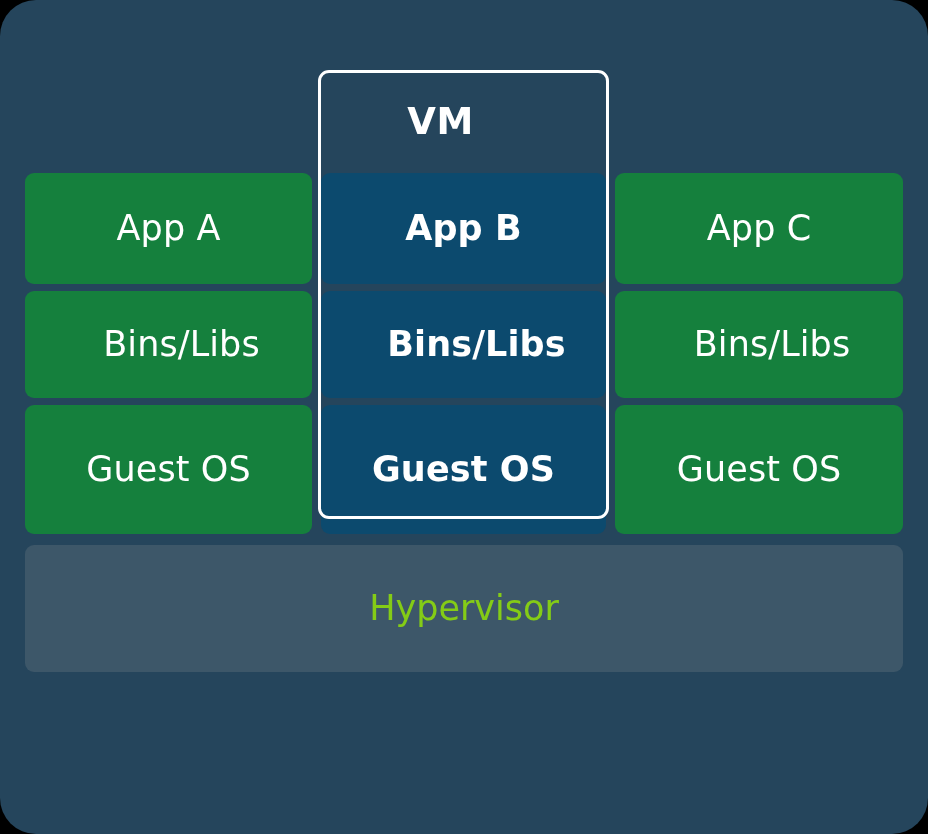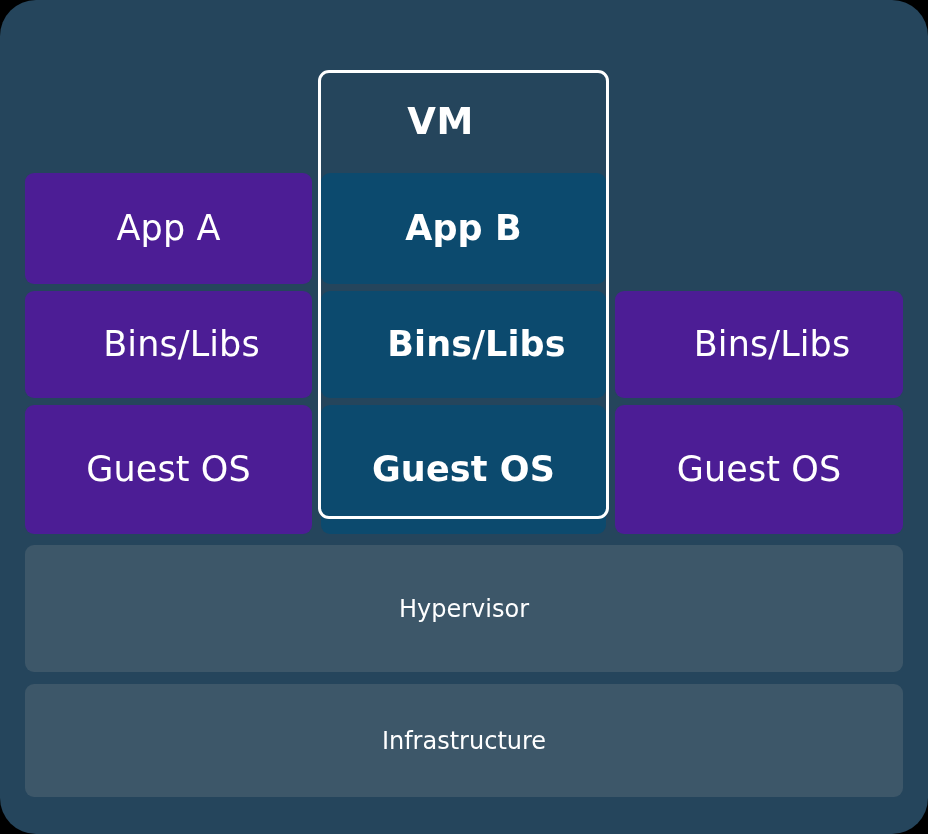--- a/index.html
+++ b/index.html
@@ -28,21 +28,21 @@
   }
 
   
   .block {
     position: absolute;
     box-sizing: border-box;
     display: flex;
     align-items: center;
     justify-content: center;
     border-radius: 9px;
-    background: #4c1d95;
+    background: #15803d;
     color: #ffffff;
     font-size: 35px;
     font-weight: 400;
     line-height: 1;
     letter-spacing: 0.1px;
     white-space: nowrap;
   }
 
   
   .block.highlight {
@@ -64,22 +64,22 @@
   .bar {
     position: absolute;
     left: 25px;
     width: 878px;
     box-sizing: border-box;
     display: flex;
     align-items: center;
     justify-content: center;
     border-radius: 9px;
     background: #3d5769;
-    color: #ffffff;
-    font-size: 24px;
+    color: #84cc16;
+    font-size: 35px;
     font-weight: 400;
     line-height: 1;
     white-space: nowrap;
   }
   .bar-hypervisor    { top: 545px; height: 127px; }
   .bar-infrastructure{ top: 684px; height: 113px; }
 
   
   #vm-outline {
     position: absolute;
@@ -114,33 +114,33 @@
 </style>
 </head>
 <body>
 
 <div id="diagram-root">
 
   <div class="block col-left row-app">App A</div>
 
   <div class="block highlight col-mid row-app">App B</div>
 
+  <div class="block col-right row-app">App C</div>
 
   <div class="block col-left row-bins">Bins/Libs</div>
 
   <div class="block highlight col-mid row-bins">Bins/Libs</div>
 
   <div class="block col-right row-bins">Bins/Libs</div>
 
   <div class="block col-left row-guest">Guest OS</div>
 
   <div class="block highlight col-mid row-guest">Guest OS</div>
 
   <div class="block col-right row-guest">Guest OS</div>
 
   <div id="vm-outline"></div>
   <div id="vm-label">VM</div>
 
   <div class="bar bar-hypervisor">Hypervisor</div>
 
-  <div class="bar bar-infrastructure">Infrastructure</div>
 
 </div>
 
 </body></html>

